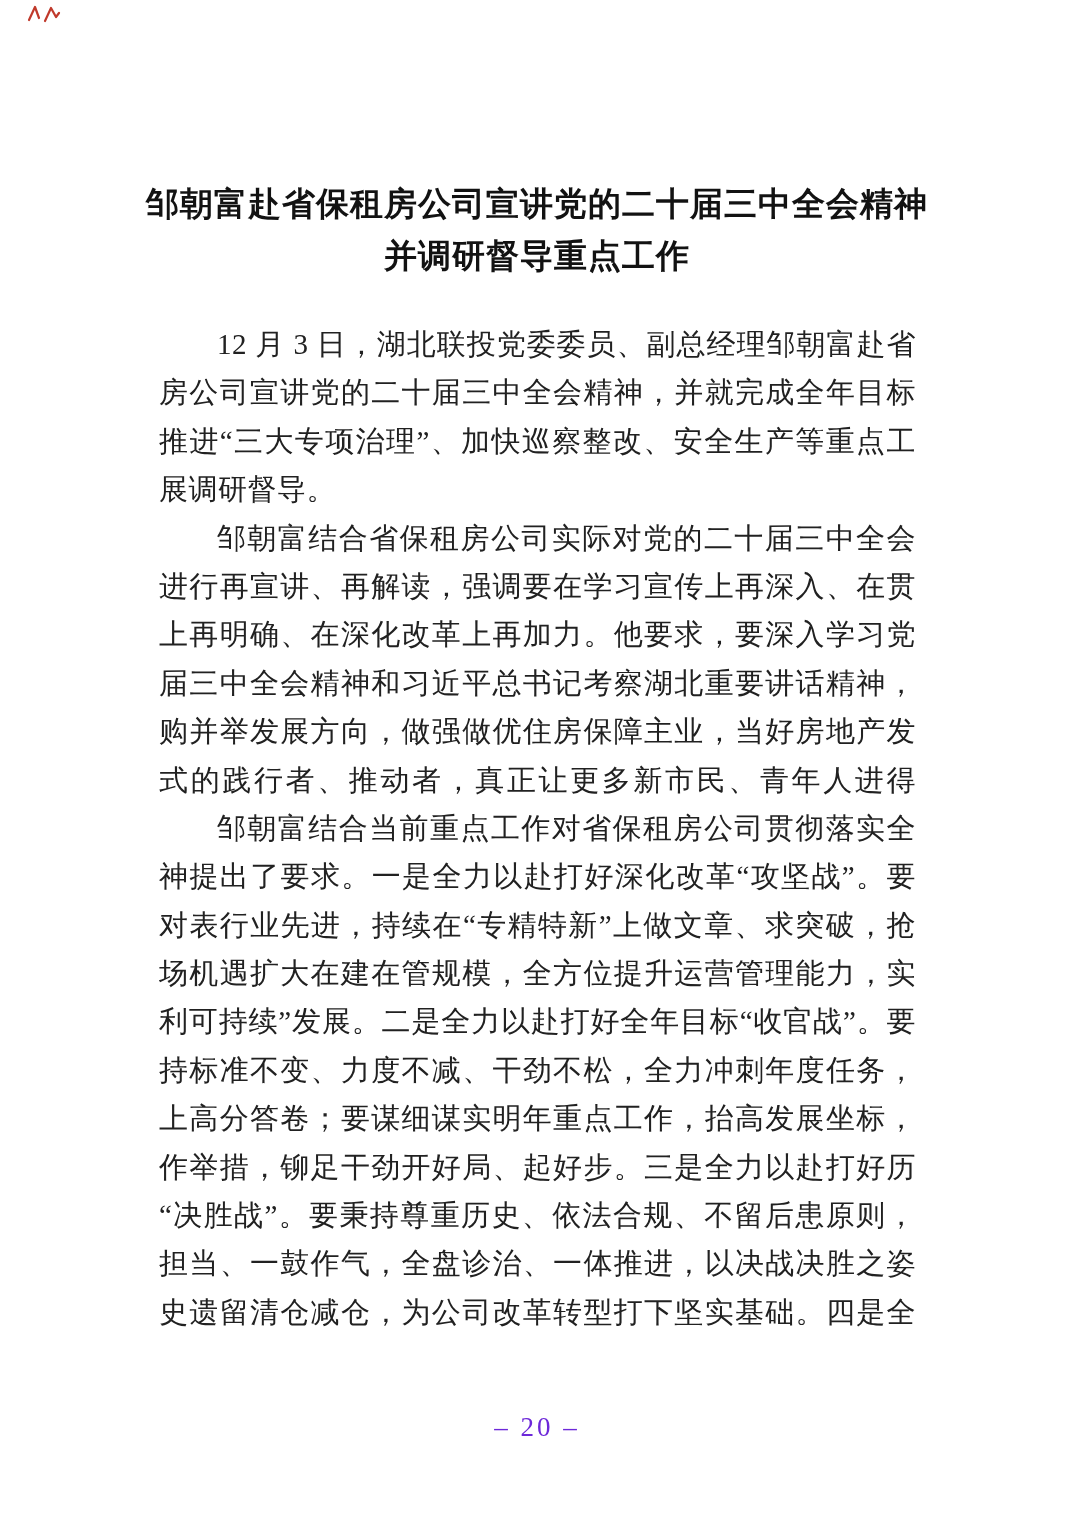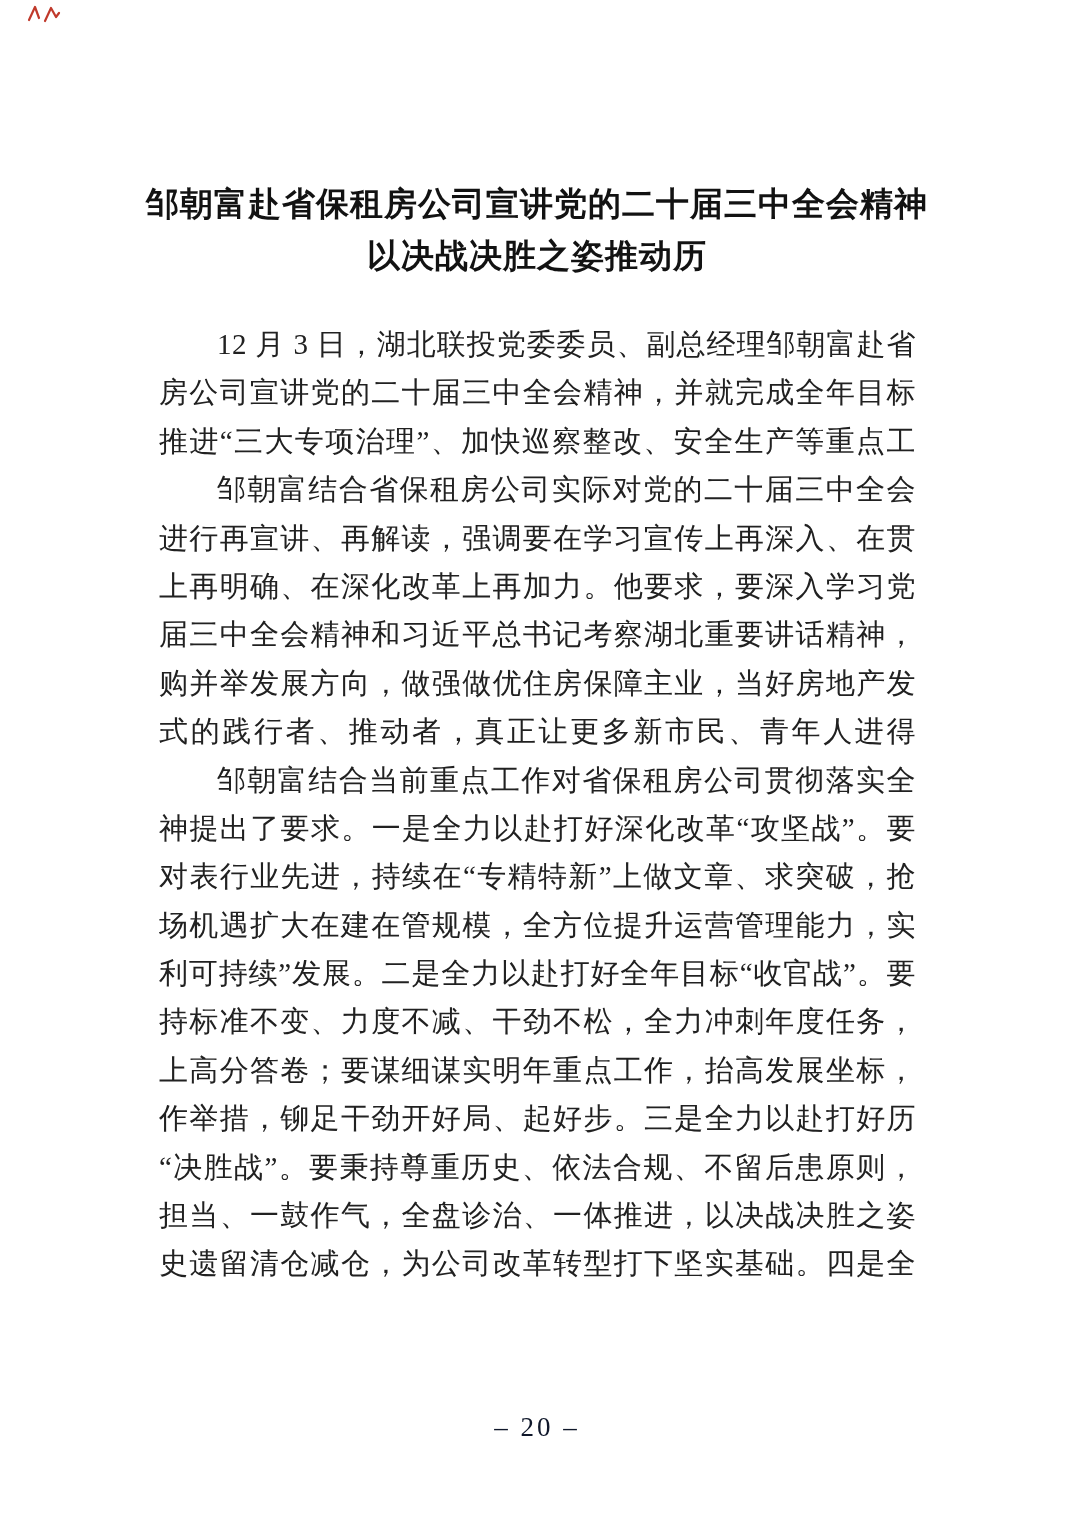--- a/index.html
+++ b/index.html
@@ -68,46 +68,47 @@
   .line.short {
     text-align-last: left;
   }
   .page-number {
     position: absolute;
     top: 1412px;
     left: 0;
     width: 100%;
     text-align: center;
     font-size: 27px;
-    color: #0f172a;
+    color: #6d28d9;
     letter-spacing: 3px;
   }
 </style>
 </head>
 <body>
 
 <div class="page">
 
   <span class="corner-marks">
     <svg width="38" height="24" viewBox="0 0 38 24" xmlns="http://www.w3.org/2000/svg">
       <path d="M4 17 L10 4 L14 15" fill="none" stroke="#c0392b" stroke-width="2.2" stroke-linecap="round" stroke-linejoin="round"></path>
       <path d="M20 18 L26 5 L31 14 L34 10" fill="none" stroke="#c0392b" stroke-width="2.2" stroke-linecap="round" stroke-linejoin="round"></path>
     </svg>
   </span>
 
   <h1 class="doc-title">
     <div class="title-line">邹朝富赴省保租房公司宣讲党的二十届三中全会精神</div>
-    <div class="title-line">以决战决胜之姿推动历</div>
+    <div class="title-line">并调研督导重点工作</div>
   </h1>
 
   <div class="body-text">
       <div class="para">
         <div class="line first">12 月 3 日，湖北联投党委委员、副总经理邹朝富赴省保租</div>
         <div class="line">房公司宣讲党的二十届三中全会精神，并就完成全年目标任务、</div>
         <div class="line">推进“三大专项治理”、加快巡察整改、安全生产等重点工作开</div>
+        <div class="line short">展调研督导。</div>
       </div>
       <div class="para">
         <div class="line first">邹朝富结合省保租房公司实际对党的二十届三中全会精神</div>
         <div class="line">进行再宣讲、再解读，强调要在学习宣传上再深入、在贯彻落实</div>
         <div class="line">上再明确、在深化改革上再加力。他要求，要深入学习党的二十</div>
         <div class="line">届三中全会精神和习近平总书记考察湖北重要讲话精神，坚定租</div>
         <div class="line">购并举发展方向，做强做优住房保障主业，当好房地产发展新模</div>
         <div class="line">式的践行者、推动者，真正让更多新市民、青年人进得来、留得</div>
       </div>
       <div class="para">

